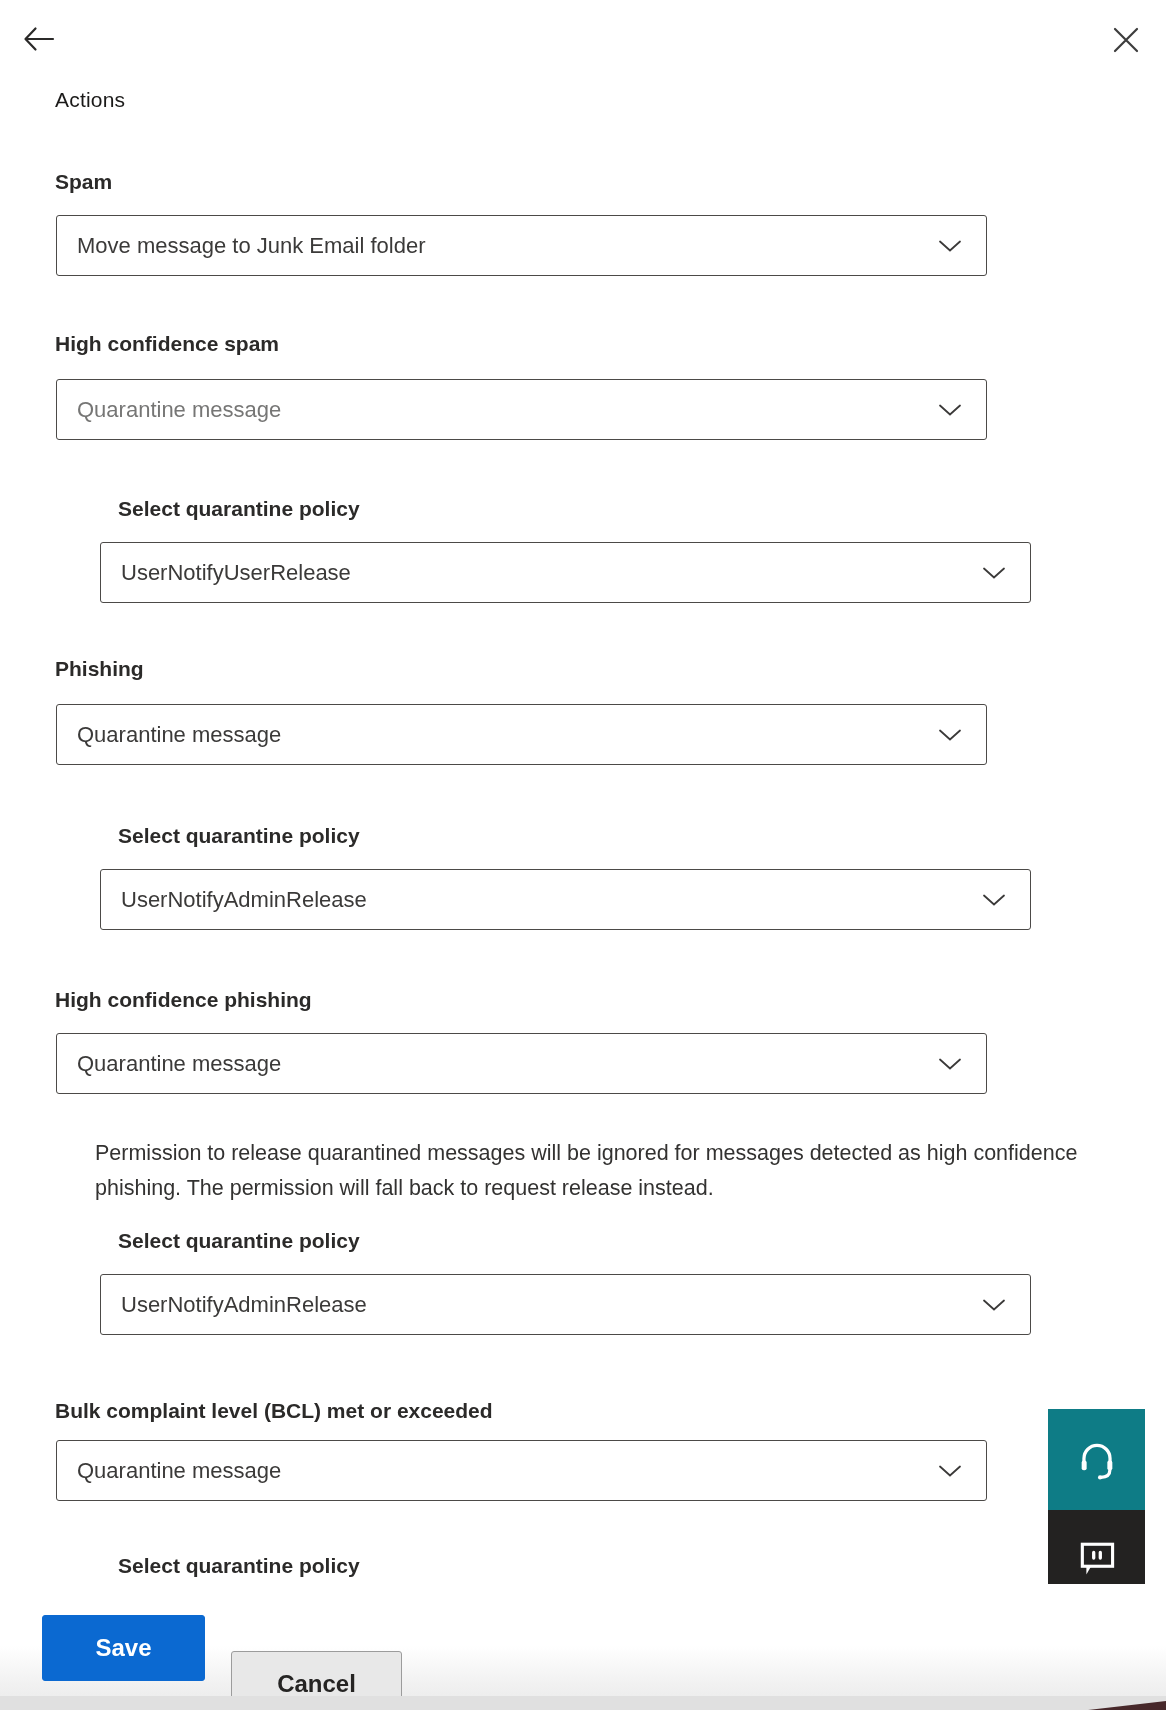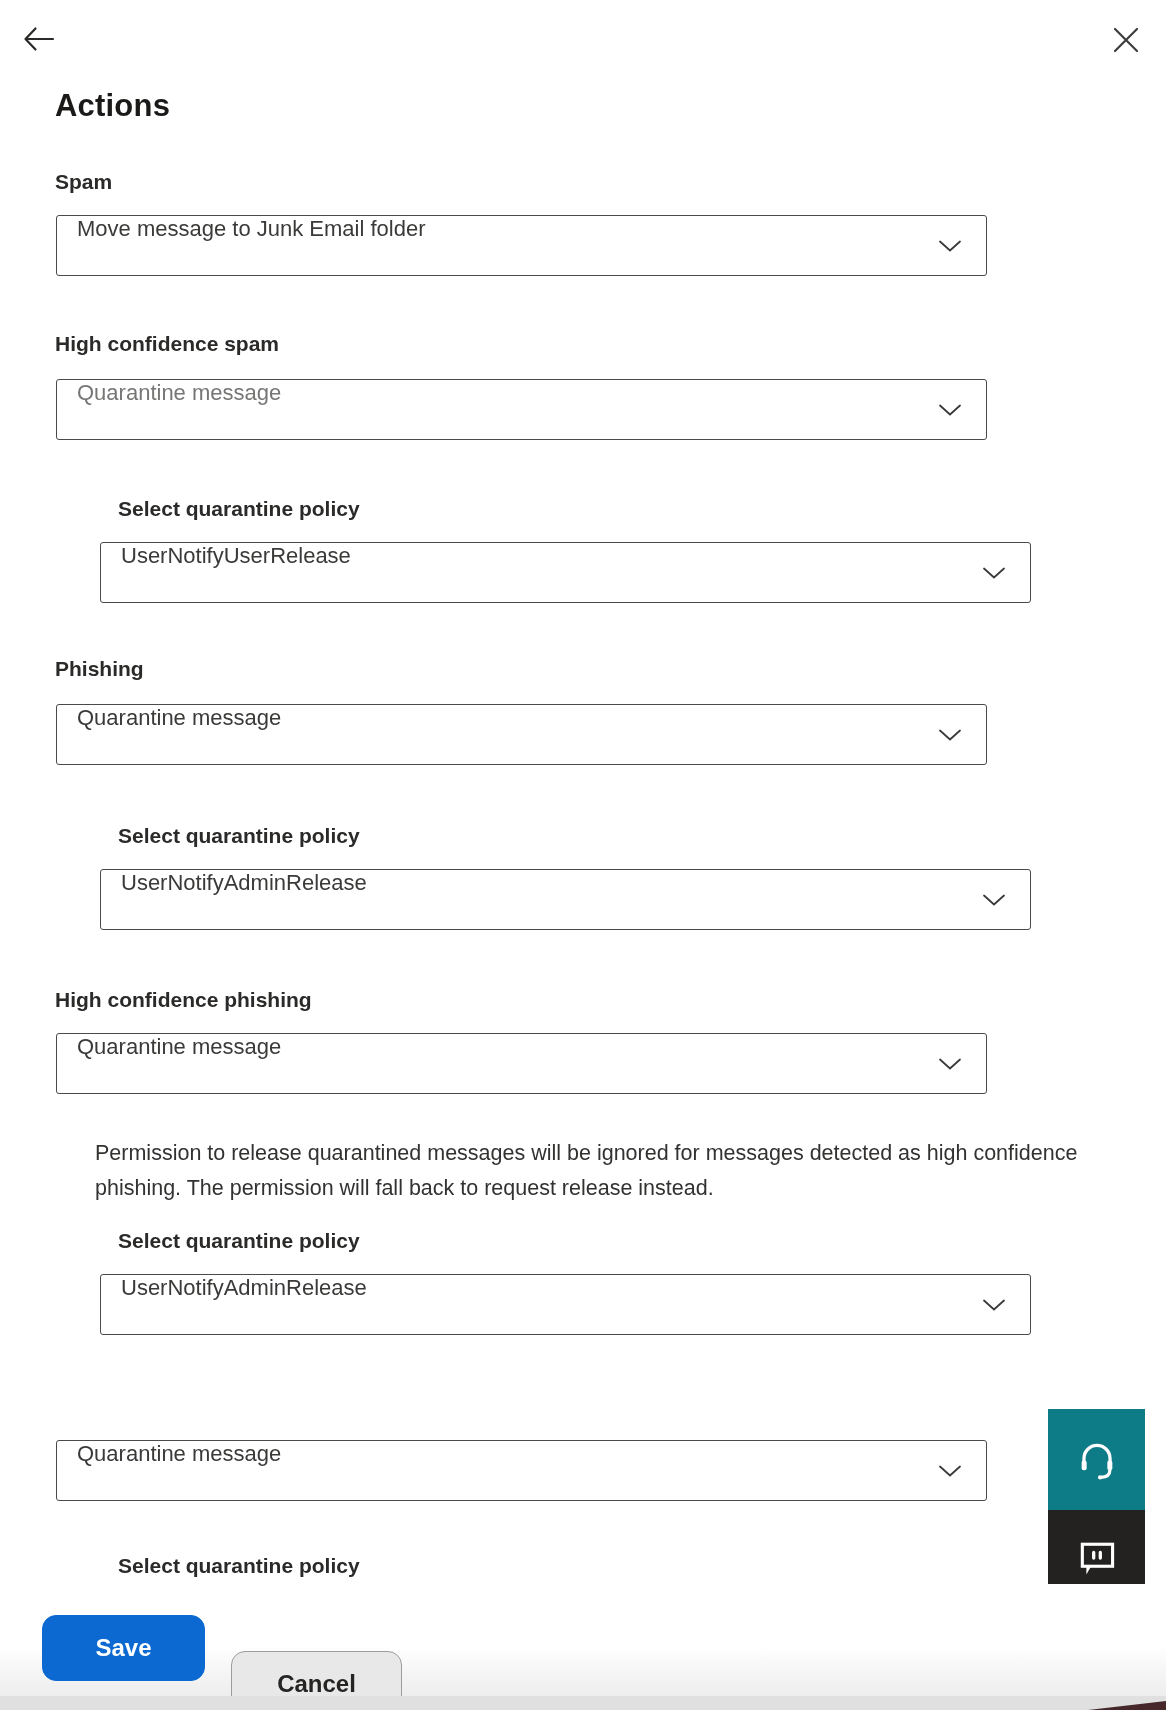--- a/index.html
+++ b/index.html
@@ -5,46 +5,46 @@
   html,body{margin:0;padding:0;background:#fff;}
   .canvas{
     position:relative;width:1166px;height:1710px;overflow:hidden;background:#ffffff;
     font-family:"Liberation Sans", sans-serif;color:#2b2a29;
   }
   
   .nav-icon{position:absolute;cursor:pointer;background:none;border:none;padding:0;}
   #back{left:20px;top:20px;width:38px;height:38px;}
   #close{left:1108px;top:22px;width:36px;height:36px;}
 
-  .page-title{position:absolute;left:55px;top:88px;font-size:31px;font-weight:700;color:#1b1a19;letter-spacing:.2px;}
+  .page-title{position:absolute;left:55px;top:88px;font-size:21px;font-weight:400;color:#1b1a19;letter-spacing:.2px;}
 
   .field-label{position:absolute;font-size:21px;font-weight:600;color:#2b2a29;white-space:nowrap;}
   .combo{
     position:absolute;width:931px;height:61px;background:#fff;
     border:1.5px solid #4c4a48;border-radius:3px;box-sizing:border-box;
-    display:flex;align-items:flex-start;padding:0 56px 0 20px;cursor:pointer;
+    display:flex;align-items:center;padding:0 56px 0 20px;cursor:pointer;
   }
   .combo .val{font-size:22px;color:#3b3a39;white-space:nowrap;overflow:hidden;}
   .combo .val.muted{color:#767675;}
   .combo .chev{position:absolute;right:24px;top:50%;transform:translateY(-50%);line-height:0;}
 
   .main-l{left:55px;}  .main-b{left:56px;}
   .ind-l{left:118px;}  .ind-b{left:100px;}
 
   .note{
     position:absolute;left:55px;top:1136px;width:985px;
     font-size:21.5px;line-height:35px;color:#333231;font-weight:400;margin-left:40px;
   }
 
   
   .footer{
     position:absolute;left:0;top:1584px;width:1166px;height:126px;z-index:5;
     background:linear-gradient(180deg,#ffffff 0px,#ffffff 62px,#f1f1f1 100px,#eaeaea 126px);
   }
-  .btn{position:absolute;border-radius:14px;font-family:inherit;font-size:24px;font-weight:600;cursor:pointer;}
+  .btn{position:absolute;border-radius:3px;font-family:inherit;font-size:24px;font-weight:600;cursor:pointer;}
   #save{left:42px;top:31px;width:163px;height:66px;background:#0b69d1;color:#ffffff;border:1.5px solid #0b69d1;}
   #cancel{left:231px;top:31px;width:171px;height:66px;background:#e8e8e8;color:#252423;border:1.5px solid #9c9c9c;margin-top:36px;}
   .bottom-band{position:absolute;left:0;bottom:0;width:1166px;height:14px;background:#e0e0e0;z-index:6;}
   .corner-sliver{position:absolute;right:0;bottom:0;width:0;height:0;z-index:7;
     border-bottom:9px solid #47282a;border-left:78px solid transparent;}
 
   
   .float-btn{position:absolute;left:1048px;width:97px;border:none;cursor:pointer;display:flex;align-items:center;justify-content:center;z-index:4;padding:0;}
   #support{top:1409px;height:101px;background:#0e7c86;}
   #feedback{top:1510px;height:96px;background:#232221;}
@@ -134,20 +134,21 @@
   <div class="field-label ind-l" style="top:1229px">Select quarantine policy</div>
   <div class="combo ind-b" style="top:1274px" role="combobox">
     <span class="val">UserNotifyAdminRelease</span>
     <span class="chev">
       <svg width="24" height="13" viewBox="0 0 24 13" fill="none">
           <path d="M2 2 L12 11 L22 2" stroke="#3b3a39" stroke-width="1.8" stroke-linecap="round"></path>
         </svg>
     </span>
   </div>
 
+  <div class="field-label main-l" style="top:1399px">Bulk complaint level (BCL) met or exceeded</div>
   <div class="combo main-b" style="top:1440px" role="combobox">
     <span class="val">Quarantine message</span>
     <span class="chev">
       <svg width="24" height="13" viewBox="0 0 24 13" fill="none">
           <path d="M2 2 L12 11 L22 2" stroke="#3b3a39" stroke-width="1.8" stroke-linecap="round"></path>
         </svg>
     </span>
   </div>
 
   <div class="field-label ind-l clip-label" style="top:1554px">Select quarantine policy</div>

